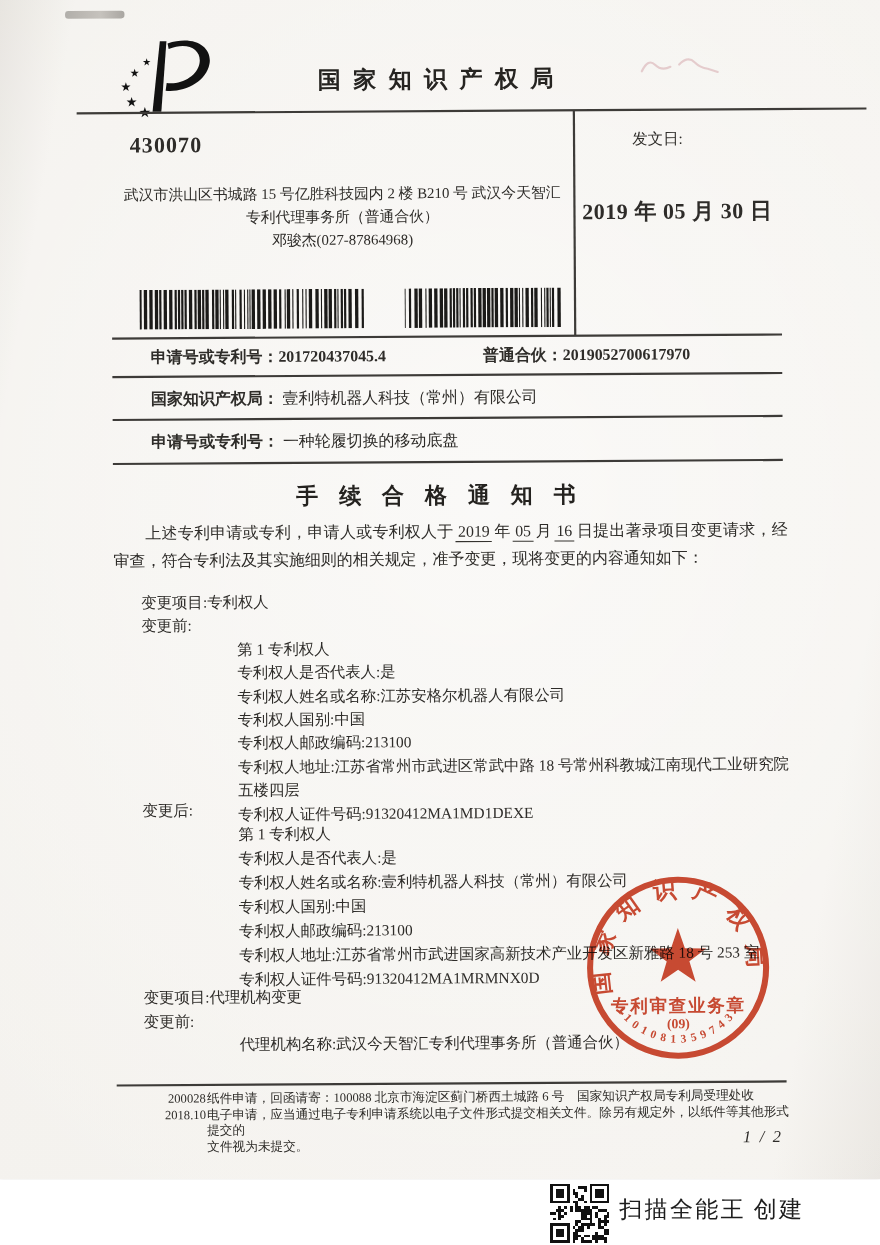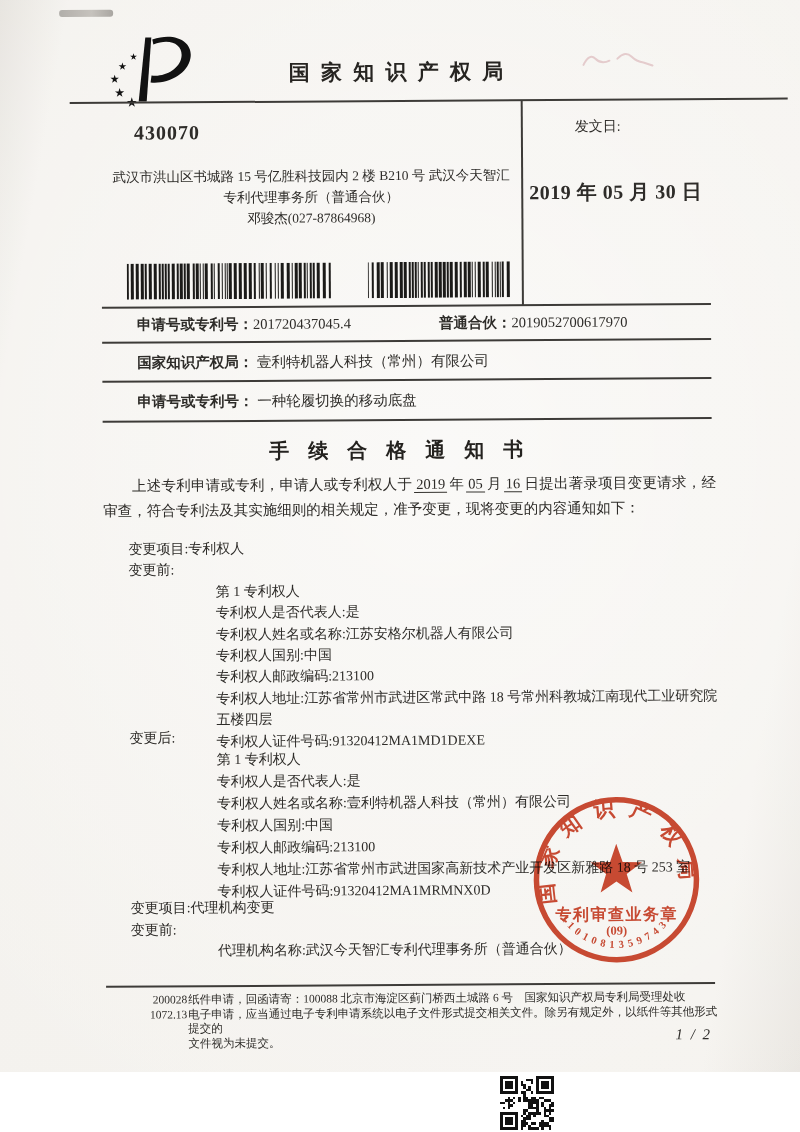--- a/index.html
+++ b/index.html
@@ -23,30 +23,30 @@
   .vrule{position:absolute;width:1.6px;background:#3d3b38;}
 
   .artifact-topleft{left:62px;top:8px;width:54px;height:7px;border-radius:3px;
     background:linear-gradient(90deg,#9a9792,#b5b2ac 60%,#8f8c87);opacity:.75;}
 
   .agency-title{left:0;top:58px;width:800px;text-align:center;
     font-size:21px;font-weight:700;letter-spacing:3px;color:#262421;}
   .date-label{left:537px;top:119px;font-size:14px;margin-left:40px;}
   .date-value{left:531px;top:180px;font-size:20px;font-weight:700;letter-spacing:0.5px;
     font-family:"Liberation Serif","DejaVu Serif",serif;}
-  .postal-code{left:136px;top:120px;font-size:20px;font-weight:700;letter-spacing:1px;}
+  .postal-code{left:120px;top:120px;font-size:20px;font-weight:700;letter-spacing:1px;}
   .addr{left:108px;width:410px;text-align:center;font-size:13.5px;line-height:21px;}
 
   .barcode{position:absolute;top:262px;height:36px;}
   #barcode1{left:128px;width:205px;}
   #barcode2{left:369px;width:143px;}
 
   .fieldrow{position:absolute;left:128px;width:590px;font-size:14.5px;}
   .lbl{font-weight:700;margin-left:10px;}
-  .val-b{font-weight:400;}
+  .val-b{font-weight:700;}
   .dispatch{position:absolute;left:302px;top:0;}
 
   .notice-title{left:0;top:437px;width:800px;text-align:center;
     font-size:20px;font-weight:700;letter-spacing:7px;color:#24221f;}
   .body-para{left:103px;top:472px;width:613px;font-size:14.5px;line-height:25px;
     text-align:justify;text-indent:29px;}
   .u{border-bottom:1.3px solid #35332f;padding:0 2px;margin:0 2px;}
 
   .section{position:absolute;left:128px;width:590px;font-size:14px;}
   .sec1{top:537px;line-height:21.4px;}
@@ -254,21 +254,21 @@
       <div class="indent">
 
       <div>代理机构名称:武汉今天智汇专利代理事务所（普通合伙）</div>
         </div>
     </div>
 
     <div class="hrule footer-rule"></div>
     <div class="abs footer">
       <div class="fcodes">
         <div>200028</div>
-        <div>1072.13</div>
+        <div>2018.10</div>
       </div>
       <div class="fnotes">
         <div>纸件申请，回函请寄：100088 北京市海淀区蓟门桥西土城路 6 号　国家知识产权局专利局受理处收</div>
         <div>电子申请，应当通过电子专利申请系统以电子文件形式提交相关文件。除另有规定外，以纸件等其他形式提交的</div>
         <div>文件视为未提交。</div>
       </div>
     </div>
     <div class="abs page-indicator">1 / 2</div>
 
     <svg class="seal" viewBox="0 0 172 172">
@@ -506,13 +506,14 @@
       <rect x="18" y="19" width="1" height="1" fill="#111"></rect>
       <rect x="19" y="19" width="1" height="1" fill="#111"></rect>
       <rect x="8" y="20" width="1" height="1" fill="#111"></rect>
       <rect x="11" y="20" width="1" height="1" fill="#111"></rect>
       <rect x="12" y="20" width="1" height="1" fill="#111"></rect>
       <rect x="13" y="20" width="1" height="1" fill="#111"></rect>
       <rect x="14" y="20" width="1" height="1" fill="#111"></rect>
       <rect x="16" y="20" width="1" height="1" fill="#111"></rect>
       <rect x="19" y="20" width="1" height="1" fill="#111"></rect>
     </svg>
+  <div class="watermark">扫描全能王 创建</div>
 </div>
 
 </body></html>

